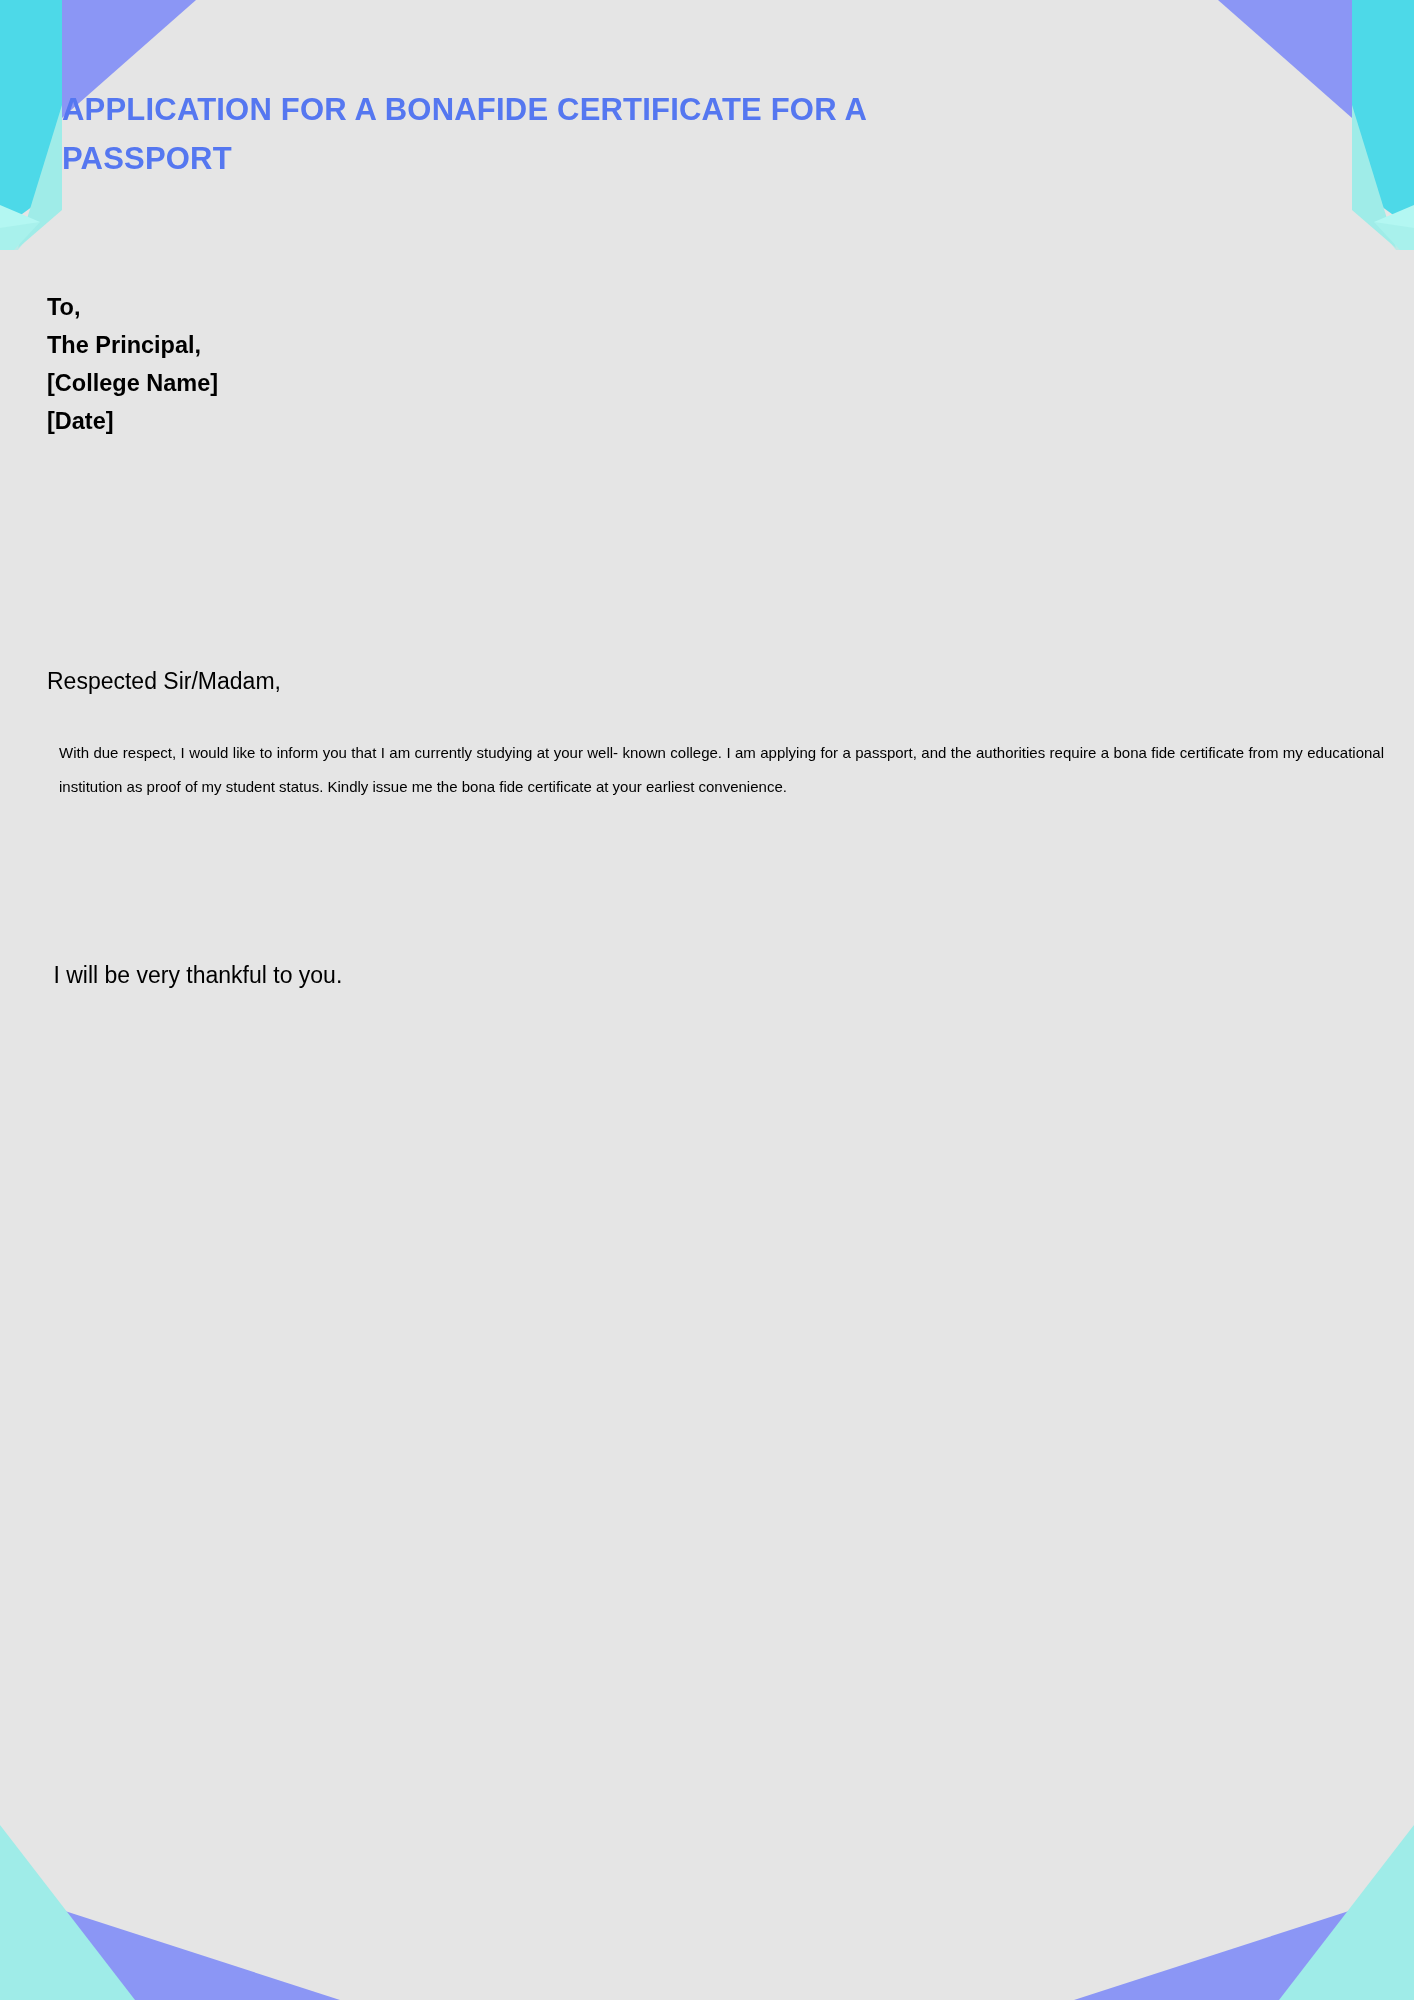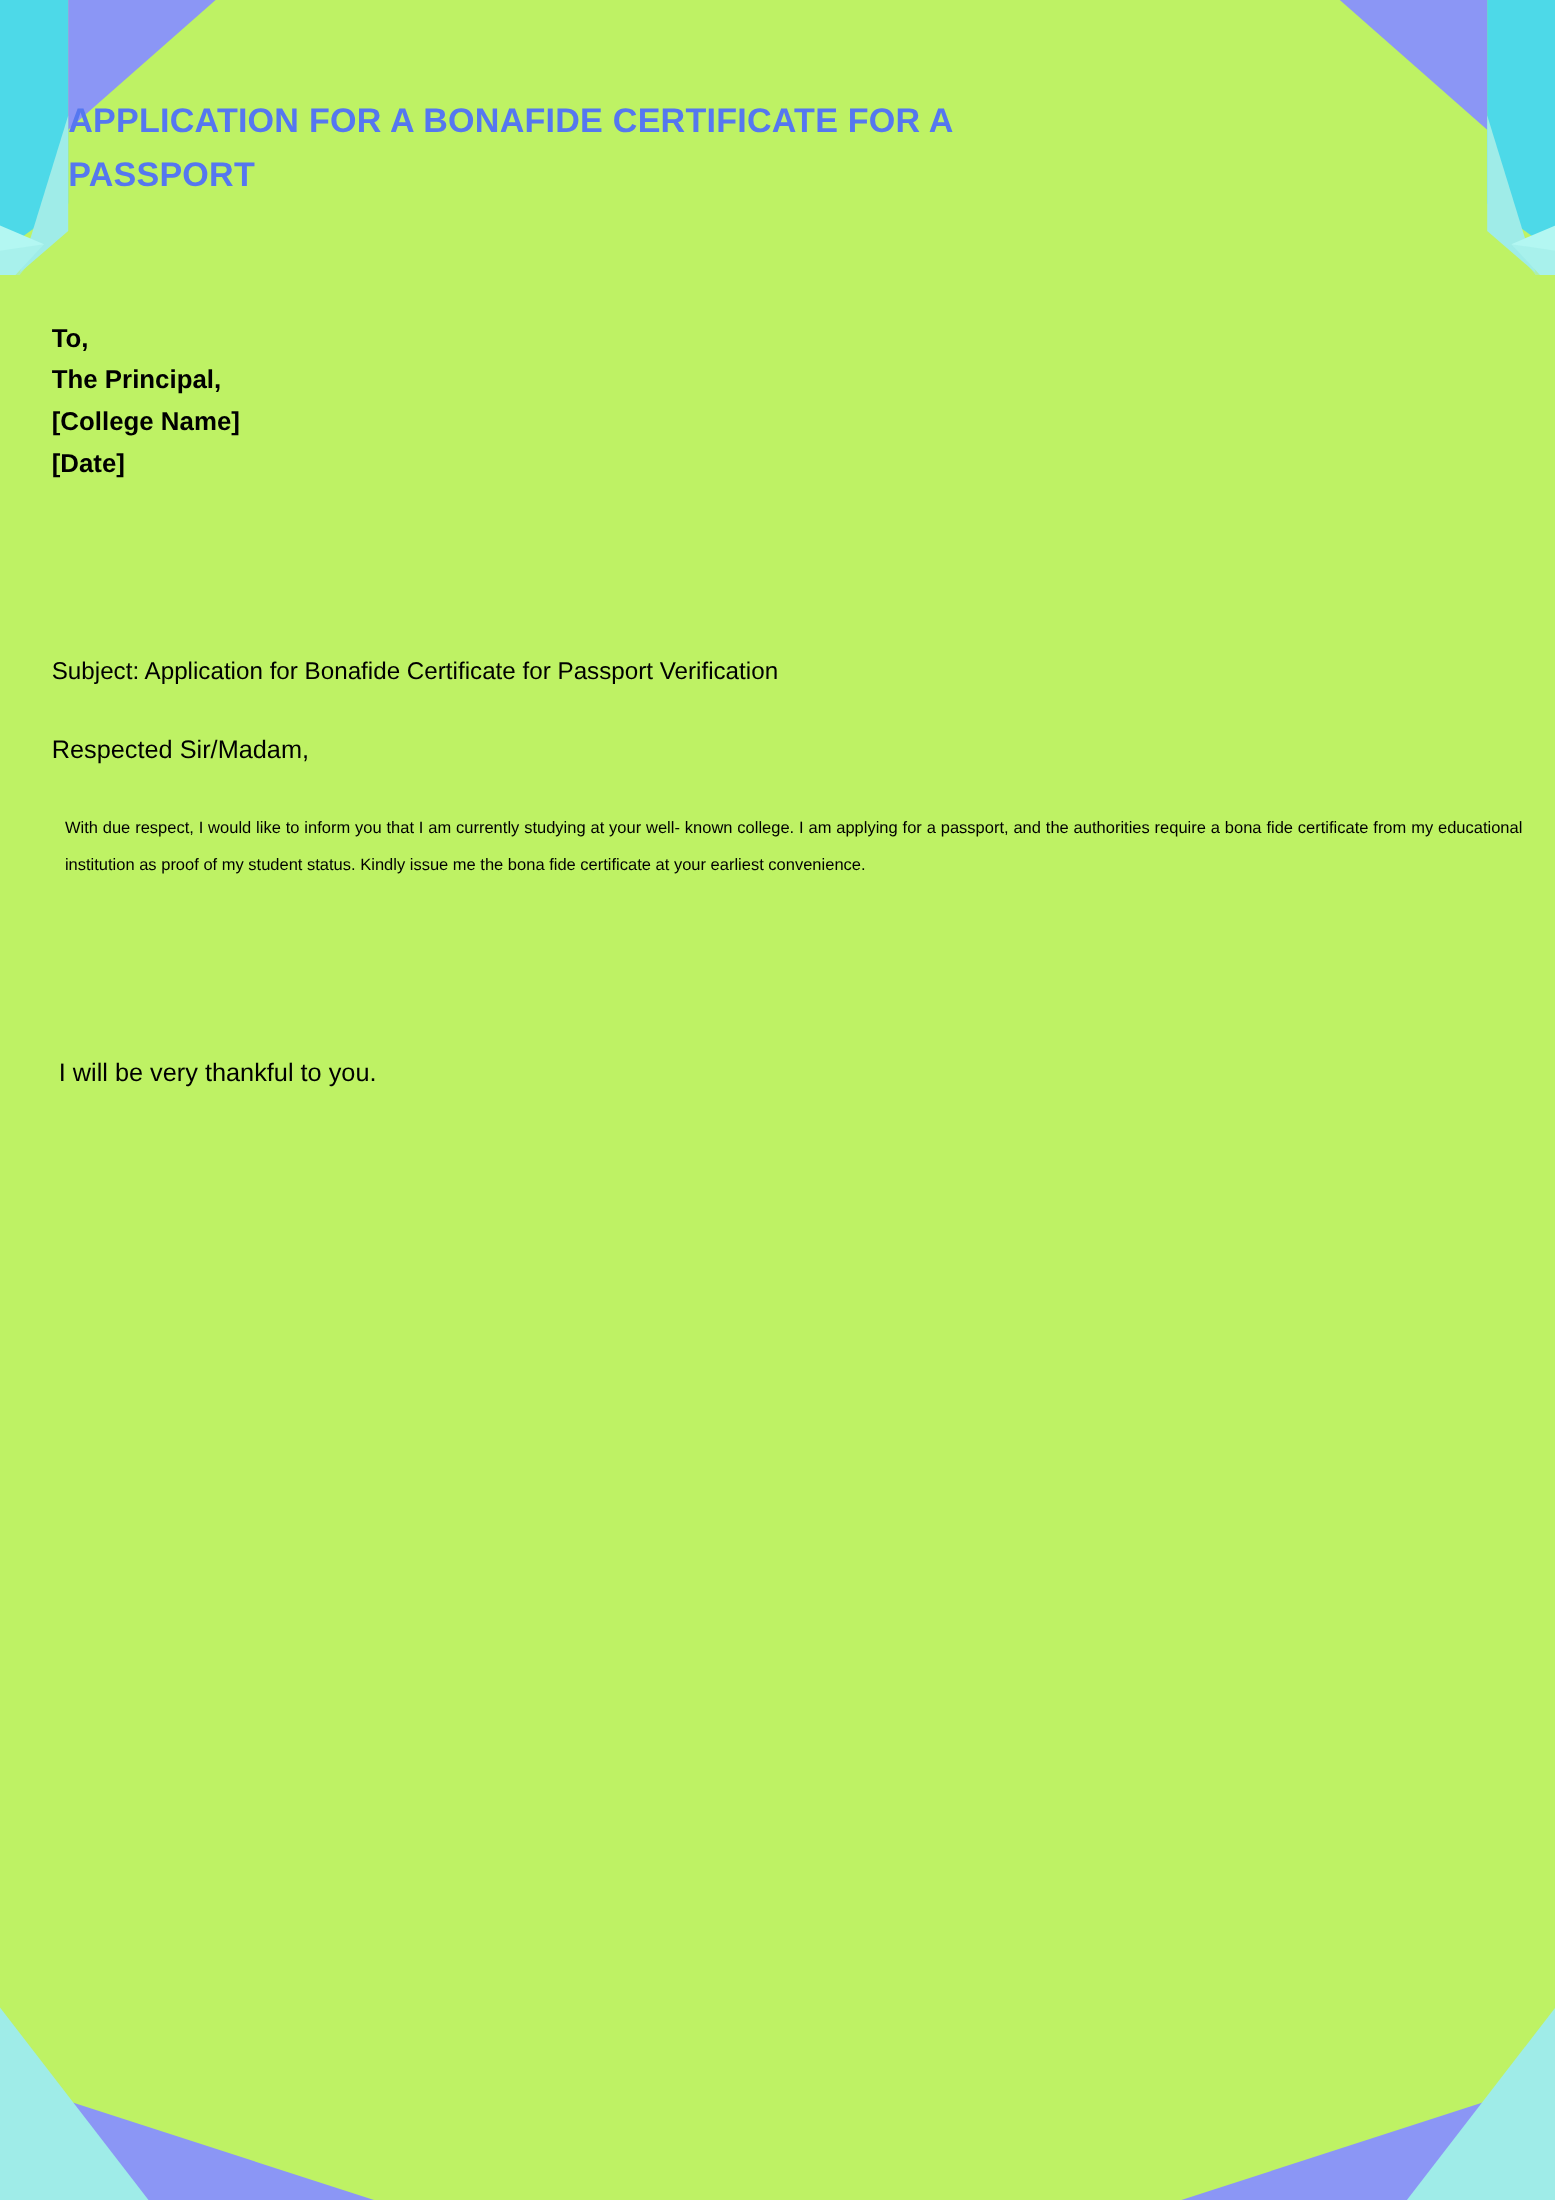--- a/index.html
+++ b/index.html
@@ -7,21 +7,21 @@
     padding: 0;
     background: #ffffff;
   }
   body {
     font-family: "Liberation Sans", sans-serif;
   }
   .page {
     position: relative;
     width: 1414px;
     height: 2000px;
-    background: #bef264;
+    background: #e5e5e5;
     overflow: hidden;
   }
 
   
   .corner {
     position: absolute;
     pointer-events: none;
   }
   .corner svg { display: block; }
   .tl { top: 0; left: 0; }
@@ -159,21 +159,20 @@
 
     <h1 class="doc-title">APPLICATION FOR A BONAFIDE CERTIFICATE FOR A PASSPORT</h1>
 
     <div class="addr-block">
       <div class="addr-line">To,</div>
       <div class="addr-line">The Principal,</div>
       <div class="addr-line">[College Name]</div>
       <div class="addr-line">[Date]</div>
     </div>
 
-    <div class="subject-line">Subject: Application for Bonafide Certificate for Passport Verification</div>
 
     <div class="salutation">Respected Sir/Madam,</div>
 
     <p class="body-para">With due respect, I would like to inform you that I am currently studying at your well- known college. I am applying for a passport, and the authorities require a bona fide certificate from my educational institution as proof of my student status. Kindly issue me the bona fide certificate at your earliest convenience.</p>
 
     <div class="thanks-line"> I will be very thankful to you.</div>
 
 
   </div>
 </div>

